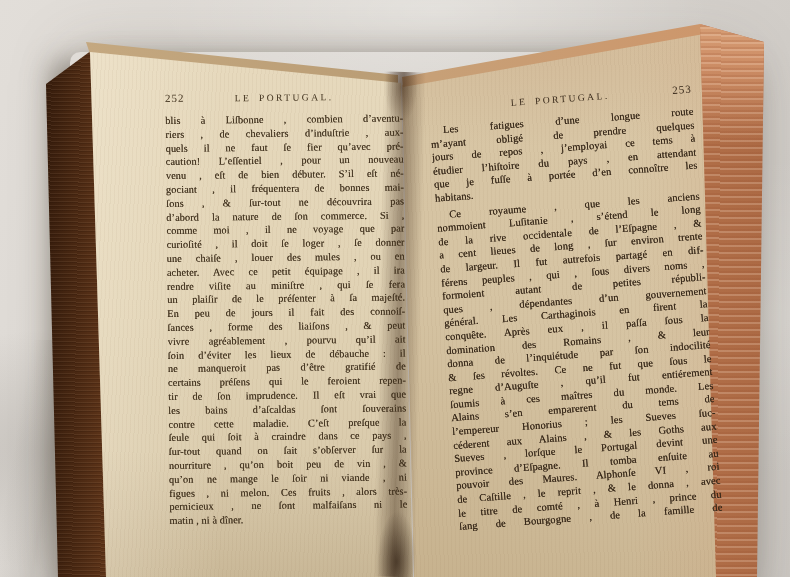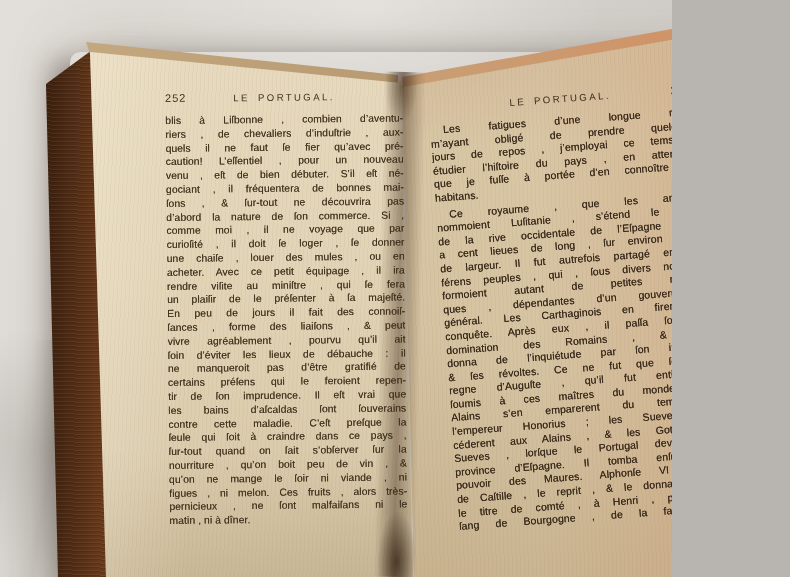--- a/index.html
+++ b/index.html
@@ -1,18 +1,18 @@
 <!DOCTYPE html>
 <html><head>
 <meta charset="utf-8">
 <style>
   html,body{margin:0;padding:0;background:#b8b4af;}
   .scene{
-    position:relative;width:672px;height:577px;overflow:hidden;
-    font-family:Liberation Sans, sans-serif;
+    position:relative;width:790px;height:577px;overflow:hidden;
+    font-family:Liberation Serif, serif;
   }
   
   .cloth{
     position:absolute;inset:0;
     background:
       radial-gradient(ellipse 40% 30% at 8% 78%, rgba(110,105,98,0.22), transparent 70%),
       radial-gradient(ellipse 50% 25% at 55% 2%, rgba(255,255,252,0.35), transparent 70%),
       radial-gradient(ellipse 30% 40% at 98% 55%, rgba(255,255,250,0.18), transparent 70%),
       linear-gradient(115deg,#e2ded9 0%,#dad6d1 38%,#d3cfca 68%,#cbc7c2 100%);
   }

